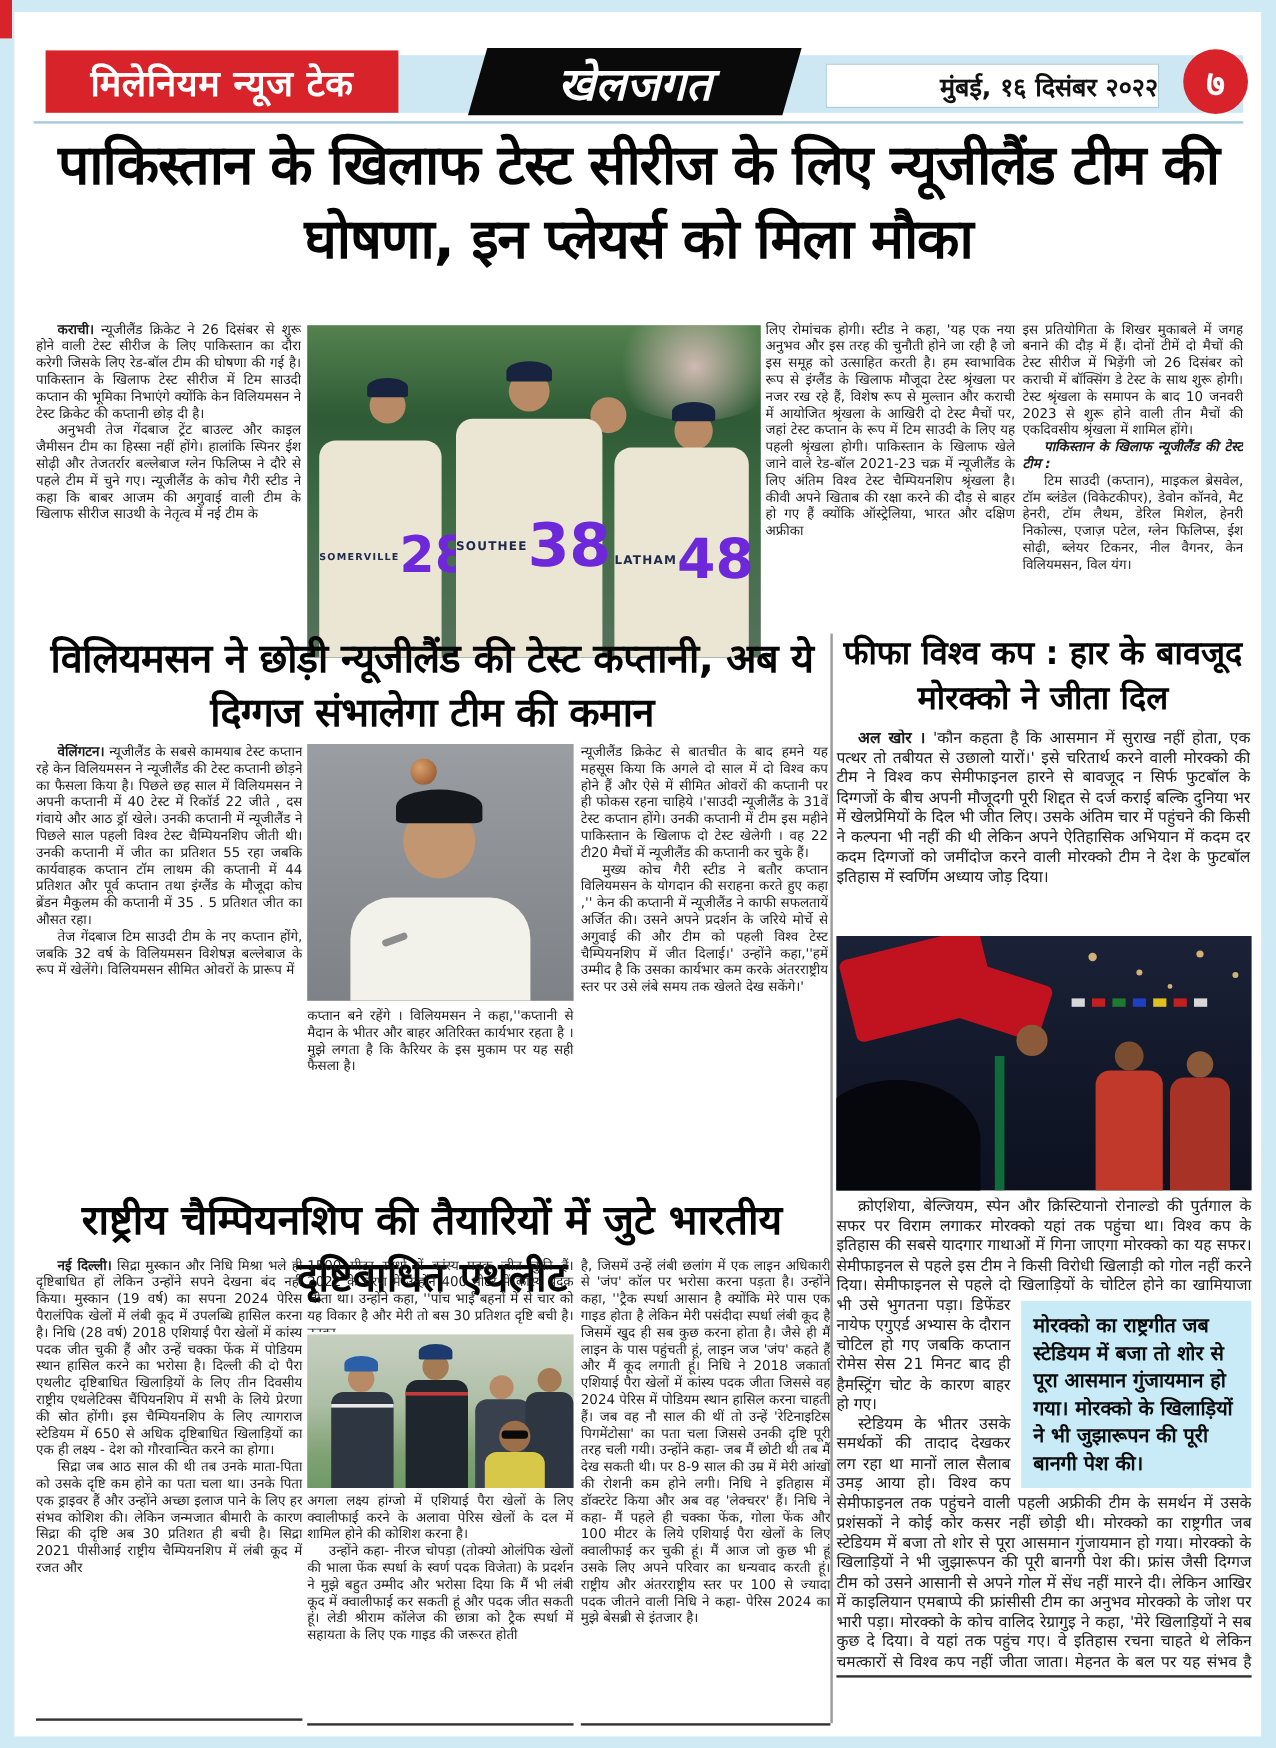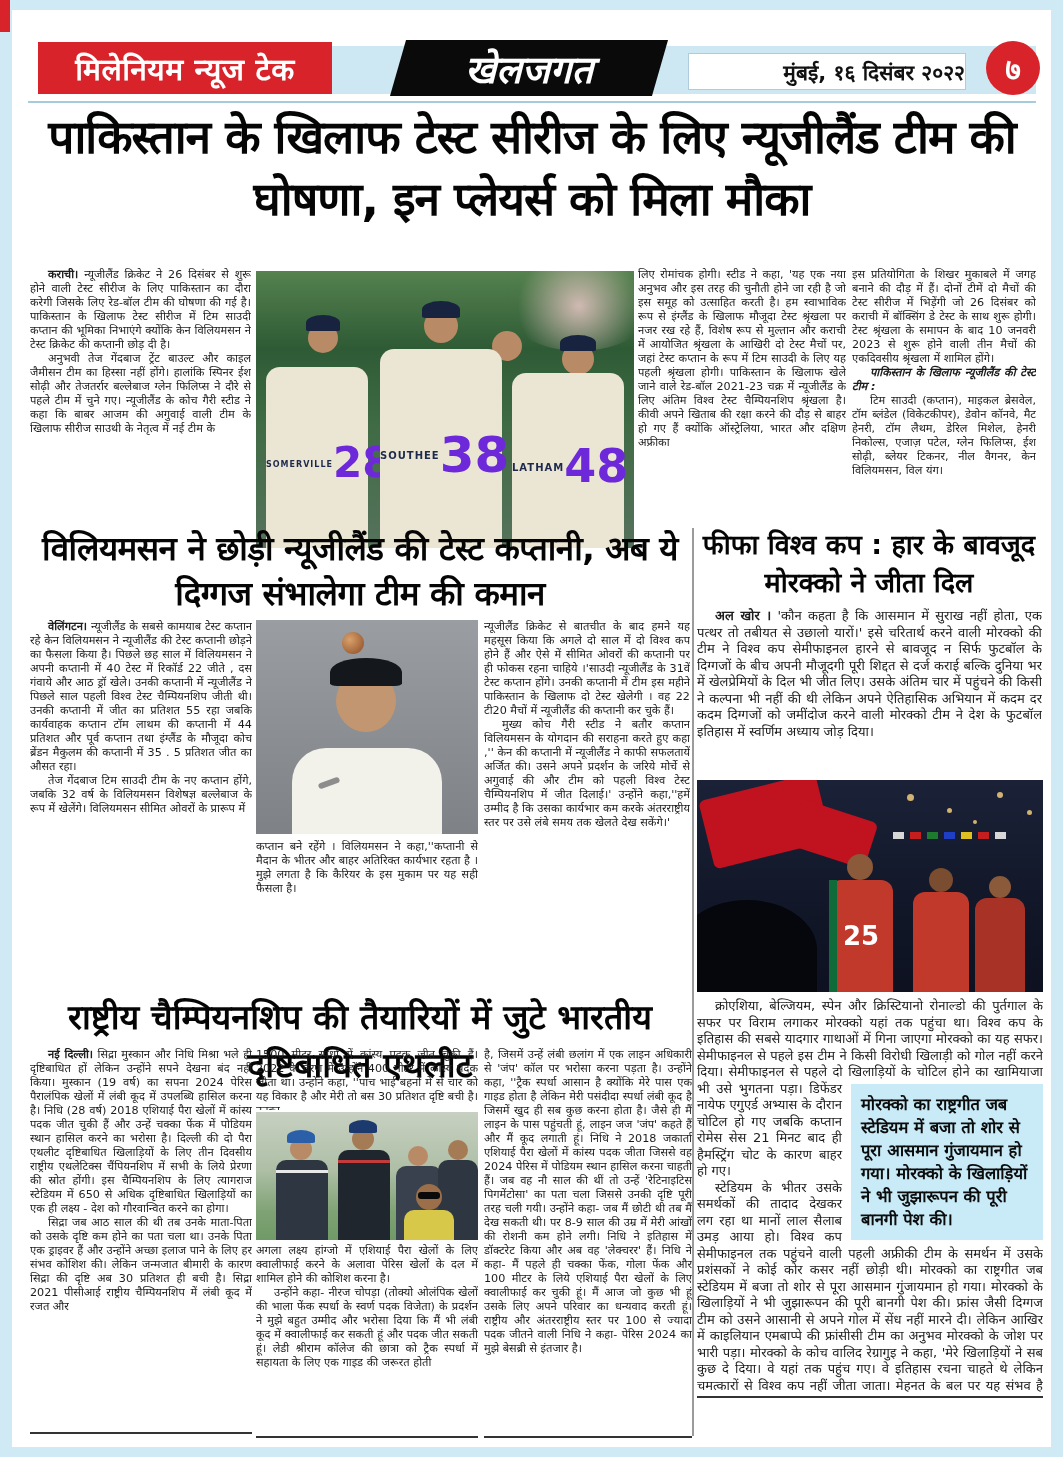--- a/index.html
+++ b/index.html
@@ -190,23 +190,20 @@
         <i style="background:#1e7a2e;"></i>
         <i style="background:#1e3fc4;"></i>
         <i style="background:#e0c020;"></i>
         <i style="background:#c41e1e;"></i>
         <i style="background:#d7d7d7;"></i>
     </div>
     <div class="redflag" style="left:8px;top:6px;width:120px;height:70px;transform:rotate(-14deg);"></div>
     <div class="redflag" style="left:96px;top:30px;width:80px;height:48px;transform:rotate(18deg);"></div>
     <div class="crowd-sil" style="left:-20px;top:120px;width:140px;height:100px;"></div>
     <div class="head" style="left:150px;top:74px;width:26px;height:26px;background:#8a5a3a;"></div>
-    <div class="mplayer" style="left:132px;top:100px;width:64px;height:112px;font-size:26px;">
-      <span>25</span>
-    </div>
     <div class="greenband" style="left:132px;top:100px;width:8px;height:112px;"></div>
     <div class="head" style="left:232px;top:88px;width:24px;height:24px;background:#7a4c30;"></div>
     <div class="mplayer" style="left:216px;top:112px;width:56px;height:100px;"></div>
     <div class="head" style="left:292px;top:96px;width:22px;height:22px;background:#8a5a3a;"></div>
     <div class="mplayer" style="left:278px;top:118px;width:50px;height:94px;background:#a93226;"></div>
   </div>
 
   <div class="abs col" style="left:697px;top:998px;width:346px;height:394px;font-size:13px;line-height:16.5px;">
     <p class="para">
       <span>क्रोएशिया, बेल्जियम, स्पेन और क्रिस्टियानो रोनाल्डो की पुर्तगाल के सफर पर विराम लगाकर मोरक्को यहां तक पहुंचा था। विश्व कप के इतिहास की सबसे यादगार गाथाओं में गिना जाएगा मोरक्को का यह सफर। सेमीफाइनल से पहले इस टीम ने किसी विरोधी खिलाड़ी को गोल नहीं करने दिया। सेमीफाइनल से पहले दो खिलाड़ियों के चोटिल होने</span>

